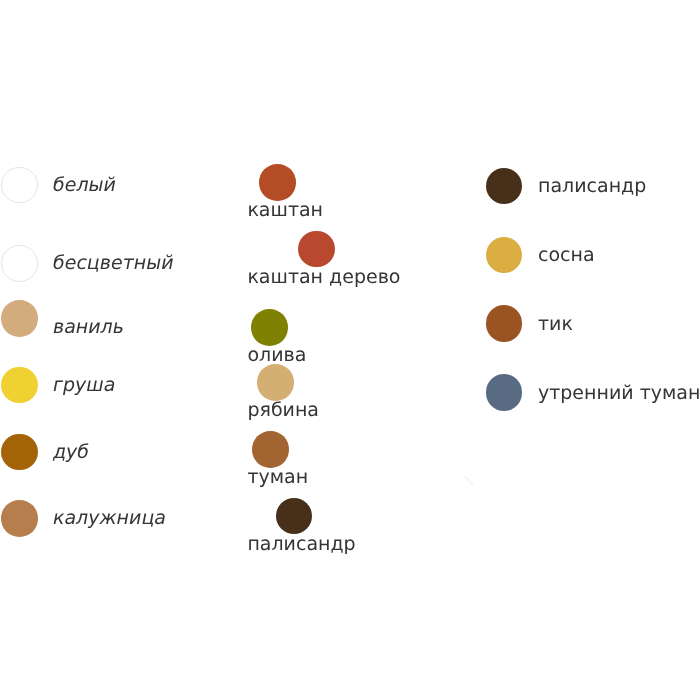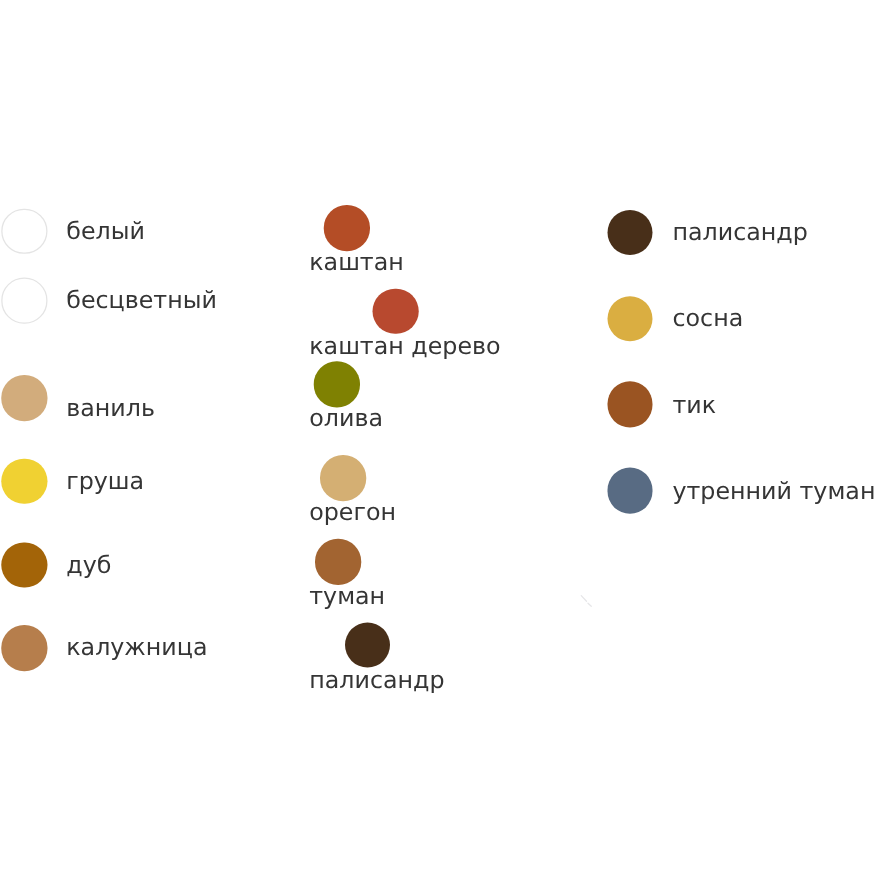--- a/index.html
+++ b/index.html
@@ -29,41 +29,41 @@
     position:absolute;
     left:0;
     display:flex;
     align-items:center;
     height:36.6px;
     white-space:nowrap;
   }
 
   
   #column-1 .swatch-row:nth-child(1) { top:166.80px; }
-  #column-1 .swatch-row:nth-child(2) { top:222px; }
+  #column-1 .swatch-row:nth-child(2) { top:245px; }
   #column-1 .swatch-row:nth-child(3) { top:300.16px;align-items:flex-end; }
   #column-1 .swatch-row:nth-child(4) { top:366.84px; }
   #column-1 .swatch-row:nth-child(5) { top:433.52px;align-items:center; }
   #column-1 .swatch-row:nth-child(6) { top:500.20px; }
 
   #column-2 .swatch-row:nth-child(1) { top:164.15px; }
   #column-2 .swatch-row:nth-child(2) { top:230.86px; }
-  #column-2 .swatch-row:nth-child(3) { top:289px; }
+  #column-2 .swatch-row:nth-child(3) { top:309px; }
   #column-2 .swatch-row:nth-child(4) { top:364.28px; }
   #column-2 .swatch-row:nth-child(5) { top:430.99px; }
   #column-2 .swatch-row:nth-child(6) { top:497.70px; }
 
   #column-3 .swatch-row:nth-child(1) { top:167.90px; }
   #column-3 .swatch-row:nth-child(2) { top:236.69px; }
   #column-3 .swatch-row:nth-child(3) { top:305.48px; }
   #column-3 .swatch-row:nth-child(4) { top:374.27px;justify-content:center; }
   #column-3 .swatch-row:nth-child(5) { top:443.06px; }
 
   
-  #column-1 .swatch-row { padding-left:1.4px; }
+  #column-1 .swatch-row { padding-left:1.4px;font-style:italic; }
   #column-2 .swatch-row { padding-left:0px;flex-direction:column; }
   #column-3 .swatch-row { padding-left:0px; }
 
   .swatch-dot {
     width:36.6px; height:36.6px;
     border-radius:50%;
     flex:0 0 36.6px;
     box-sizing:border-box;
     background:#ffffff;
   }
@@ -130,21 +130,21 @@
     <div class="swatch-row">
       <span class="swatch-dot" title="красное дерево" style="background-color: rgb(184, 73, 47);"></span>
       <span class="swatch-label">каштан дерево</span>
     </div>
     <div class="swatch-row">
       <span class="swatch-dot" title="олива" style="background-color: rgb(127, 129, 2);"></span>
       <span class="swatch-label">олива</span>
     </div>
     <div class="swatch-row">
       <span class="swatch-dot" title="орегон" style="background-color: rgb(212, 175, 115);"></span>
-      <span class="swatch-label">орегон</span>
+      <span class="swatch-label">рябина</span>
     </div>
     <div class="swatch-row">
       <span class="swatch-dot" title="орех" style="background-color: rgb(162, 100, 49);"></span>
       <span class="swatch-label">туман</span>
     </div>
     <div class="swatch-row">
       <span class="swatch-dot" title="палисандр" style="background-color: rgb(72, 47, 25);"></span>
       <span class="swatch-label">палисандр</span>
     </div>
   </div>

